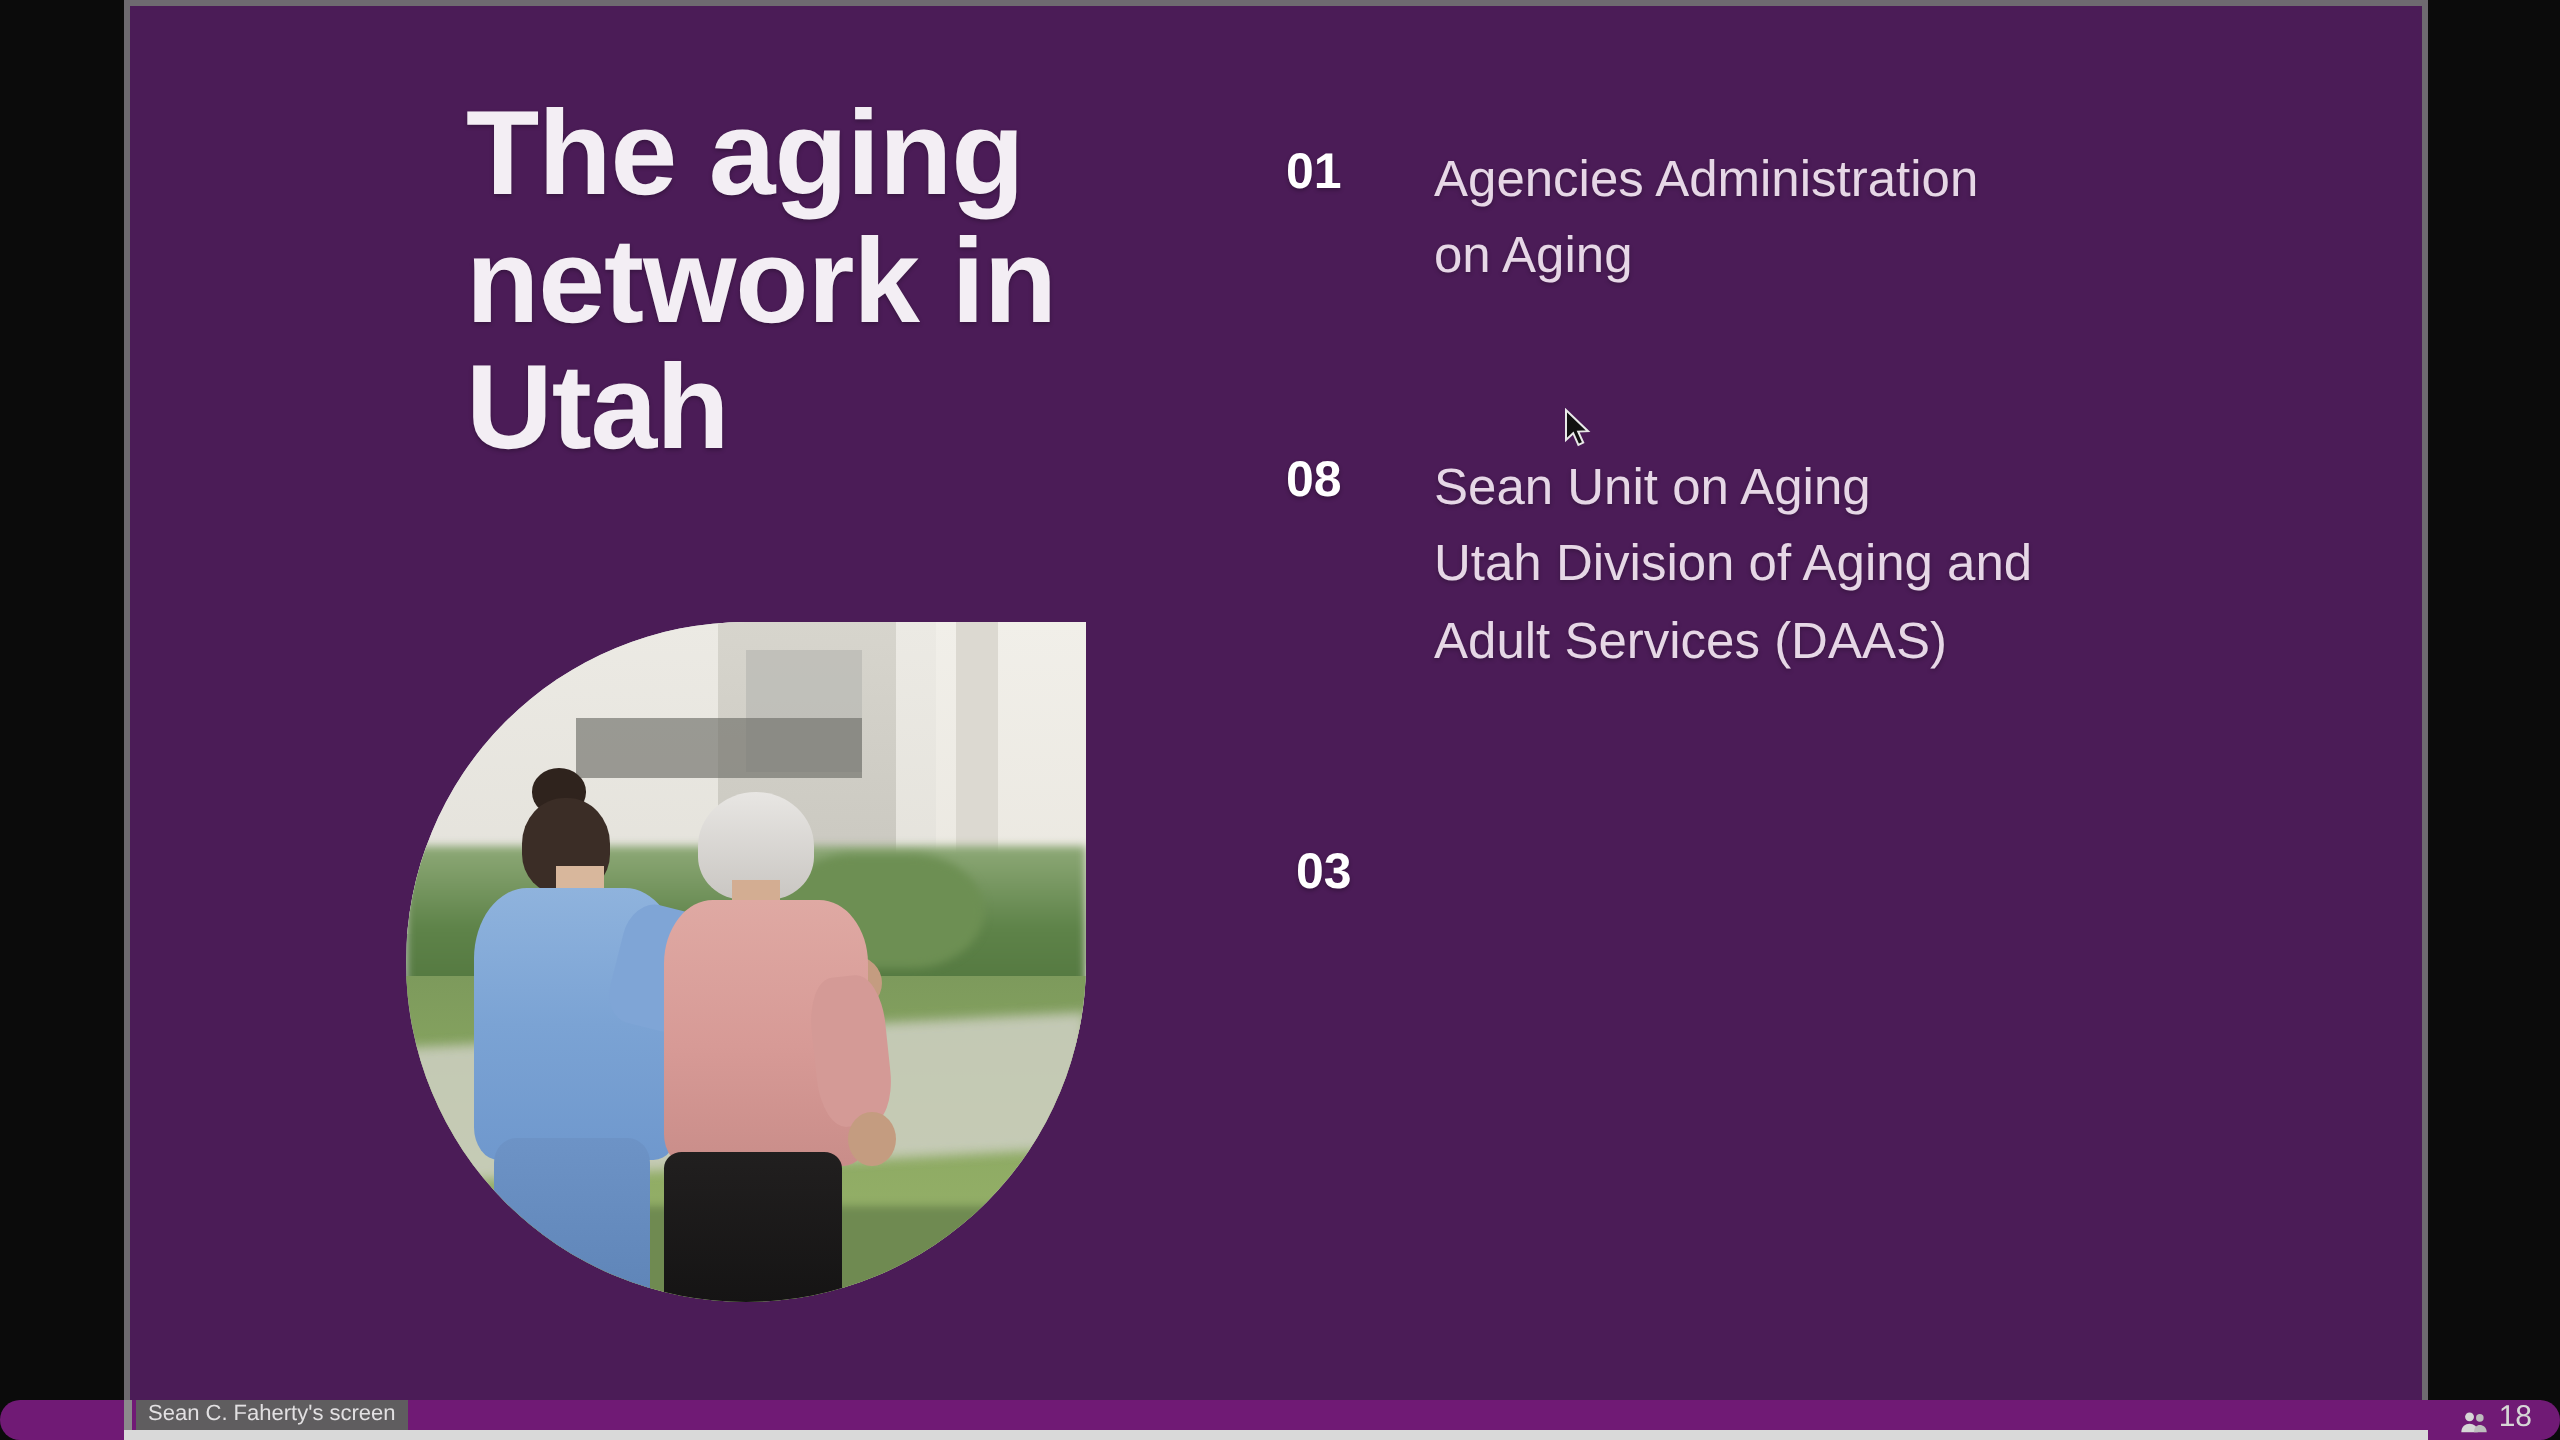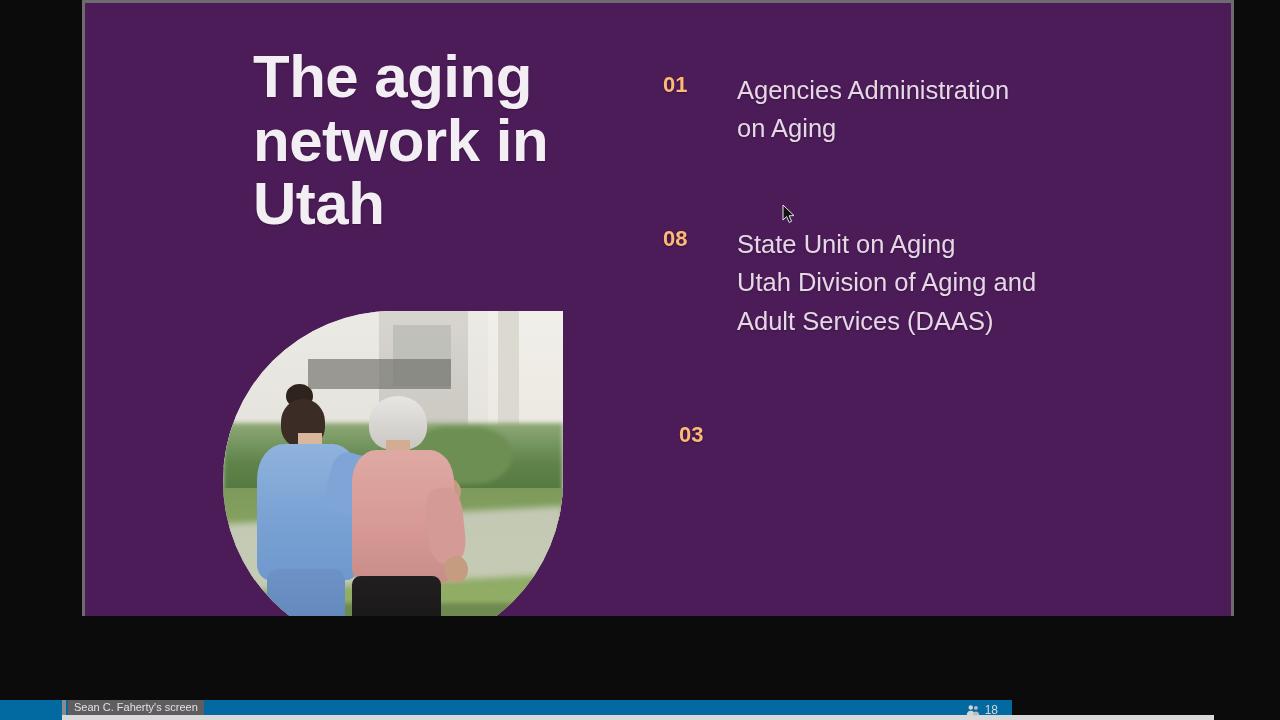--- a/index.html
+++ b/index.html
@@ -13,24 +13,23 @@
   #screen-root {
     position:relative;
     width:1280px; height:720px;
     background:#0b0b0b;
   }
 
   
   .share-frame {
     position:absolute;
     left:62px; top:0px;
-    width:1152px; height:616px;
+    width:1152px; height:700px;
     background:#6e6a70;
     padding:3px 3px 0 3px;
-    margin-left:20px;
   }
 
   
   .slide {
     position:relative;
     width:100%; height:100%;
     background:#4b1c57;
     overflow:hidden;
   }
 
@@ -122,45 +121,46 @@
 
   
   .list {
     position:absolute;
     left:578px; top:52px;
     width:500px;
   }
   .list-item { position:absolute; display:flex; }
   .list-item .num {
     width:74px; flex:0 0 74px;
-    color:#fdba74;
-    font-size:22px; font-weight:bold;
+    color:#ffffff;
+    font-size:25px; font-weight:bold;
     line-height:1.0;
     padding-top:3px;
     text-shadow:0 1px 2px rgba(0,0,0,.3);
   }
   .list-item .txt {
     color:#e6d7e6;
     font-size:25.5px;
     line-height:1.5;
     white-space:pre-line;
     text-shadow:0 1px 2px rgba(0,0,0,.25);
   }
   #li-0 { top:16px;  left:0; }
   #li-1 { top:170px; left:0; }
-  #li-2 { top:366px; left:16px;flex-direction:column; }
+  #li-2 { top:366px; left:5px;flex-direction:column; }
 
   
   .cursor { position:absolute; left:782px; top:204px; width:14px; height:20px; }
 
   
   .bottom-bar {
     position:absolute; left:0; bottom:0;
-    width:1012px; height:20px;
-    background:#0369a1;
+    width:1280px; height:20px;
+    background:#701a75;
+    border-radius:10px;
   }
   .share-label {
     position:absolute;
     left:68px; bottom:5px;
     height:15px;
     padding:0 6px;
     background:#5f5d5f;
     color:#e2e0e2;
     font-size:11px;
     line-height:15px;
@@ -169,22 +169,22 @@
   .share-strip {
     position:absolute; left:62px; bottom:0; width:1152px; height:5px;
     background:#d9d9d9;
   }
   .share-strip-edge {
     position:absolute; left:62px; bottom:5px; width:4px; height:15px;
     background:#8c8a8c;
   }
   .participants {
     position:absolute; right:14px; bottom:3px;
-    display:flex; align-items:center; gap:5px;
-    color:#d6d6d6; font-size:12px;
+    display:flex; align-items:flex-end; gap:5px;
+    color:#d6d6d6; font-size:15px;
   }
   .participants svg { display:block; }
 </style>
 </head>
 <body>
 
 <div id="screen-root">
 
   <div class="share-frame">
     <div class="slide">
@@ -228,21 +228,21 @@
       <div class="list">
 
         <div class="list-item" id="li-0">
           <div class="num">01</div>
           <div class="txt">Agencies Administration
 on Aging</div>
         </div>
 
         <div class="list-item" id="li-1">
           <div class="num">08</div>
-          <div class="txt">State Unit on Aging
+          <div class="txt">Sean Unit on Aging
 Utah Division of Aging and
 Adult Services (DAAS)</div>
         </div>
 
         <div class="list-item" id="li-2">
           <div class="num">03</div>
         </div>
 
       </div>
 

